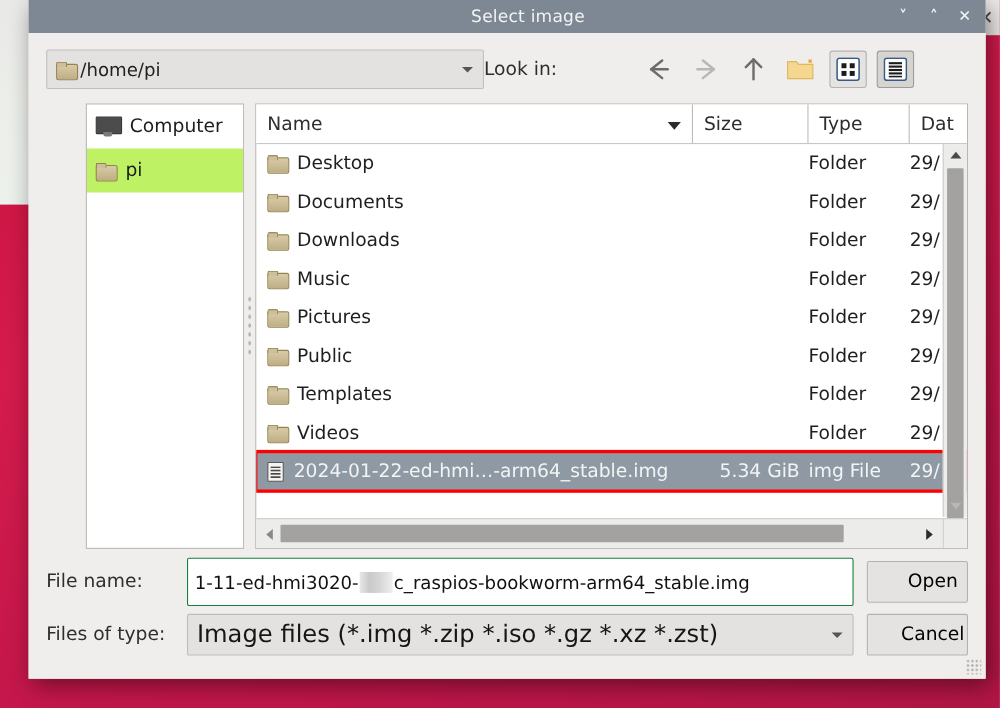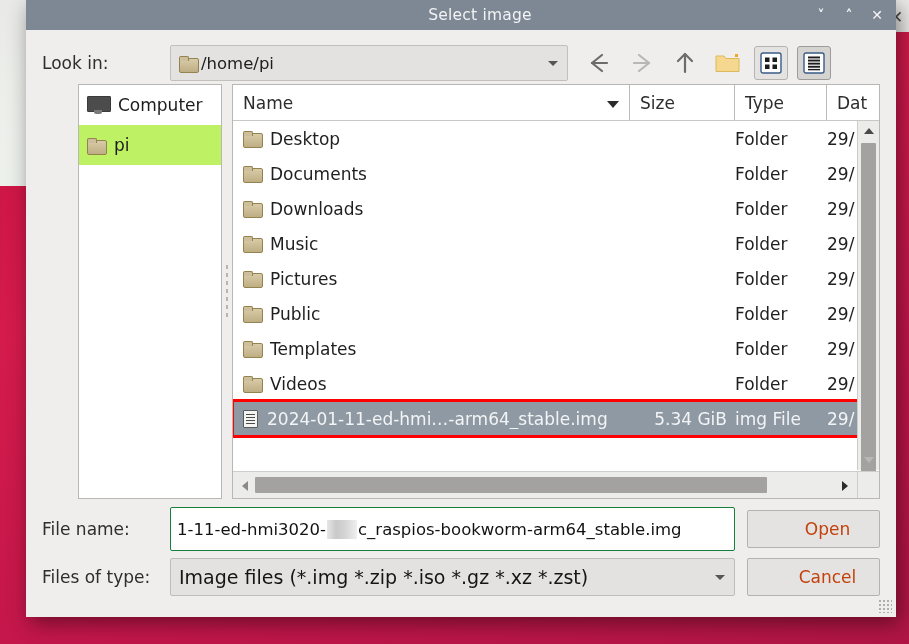--- a/index.html
+++ b/index.html
@@ -128,20 +128,21 @@
     content:""; position:absolute; left:0; top:0;
     width:8px; height:4px;
     background:#cdbf9b; border:1px solid #94824f;
     border-bottom:none; border-radius:2px 2px 0 0;
   }
 
   
   #panes {
     flex: 1;
     display: flex;
+    margin-top: 10px;
     min-height: 0;
     padding-left: 36px;
   }
   #sidebar {
     width: 144px;
     background: #fff;
     border: 1px solid #b9b7b4;
     flex: none;
     overflow: hidden;
   }
@@ -307,30 +308,30 @@
     background: linear-gradient(90deg,#e7e7e7 0%,#c9c9c9 30%,#d5d5d5 60%,#efefef 100%);
     filter: blur(0.4px);
   }
   #ftype-combo {
     flex: 1; height: 38px;
     background: #e3e2e0;
     border: 1px solid #bfbdba;
     border-radius: 2px;
     display: flex; align-items: center;
     padding: 16px 8px;
-    font-size: 19px; color: #151515;
+    font-size: 22px; color: #151515;
     position: relative;
   }
   .btn {
-    width: 133px; height: 38px;
+    width: 92px; height: 38px;
     margin-left: 12px;
     background: #e4e3e1;
     border: 1px solid #b5b3b0;
     border-radius: 2px;
-    font-size: 17px; color: #c2410c;
+    font-size: 17px; color: #000000;
     display: flex; align-items: center; justify-content: center;
     flex: none;
     padding-left: 28px;
   }
   #grip {
     position: absolute; right: 4px; bottom: 4px;
     width: 14px; height: 14px;
     background-image: radial-gradient(#b0aeab 1px, transparent 1.2px);
     background-size: 4px 4px;
   }
@@ -351,27 +352,27 @@
     <div class="tb-btns">
       <div class="tb-btn">˅</div>
       <div class="tb-btn">˄</div>
       <div class="tb-btn">✕</div>
     </div>
   </div>
 
   <div id="dlg-body">
 
     <div id="lookin-row">
-      <div id="lookin-label">Look in:</div>
-
       <div id="lookin-combo">
         <span class="folder-ico"></span>
         <span id="lookin-value">/home/pi</span>
         <span class="combo-arrow"></span>
       </div>
+
+      <div id="lookin-label">Look in:</div>
 
       <div class="tbar">
         <div class="tbicon">
           <svg width="26" height="26" viewBox="0 0 26 26">
             <path d="M16 5 L6 13 L16 21" fill="none" stroke="#6e6c6a" stroke-width="2.2" stroke-linecap="round" stroke-linejoin="round"></path>
             <line x1="6" y1="13" x2="21" y2="13" stroke="#6e6c6a" stroke-width="2.2" stroke-linecap="round"></line>
           </svg>
         </div>
         <div class="tbicon">
           <svg width="26" height="26" viewBox="0 0 26 26">
@@ -517,21 +518,21 @@
                 <span class="folder-ico"></span>
                 <span>Videos</span>
               </div>
               <div class="c-size"></div>
               <div class="c-type">Folder</div>
               <div class="c-date">29/</div>
             </div>
             <div class="row selected highlighted">
               <div class="c-name">
                 <span class="file-ico"></span>
-                <span>2024-01-11-ed-hmi…-arm64_stable.img</span>
+                <span>2024-01-22-ed-hmi…-arm64_stable.img</span>
               </div>
               <div class="c-size">5.34 GiB</div>
               <div class="c-type">img File</div>
               <div class="c-date">29/</div>
             </div>
           </div>
 
         <div id="vscroll">
           <div class="arrow-btn arrow-up">
             <span class="tri-up"></span>

